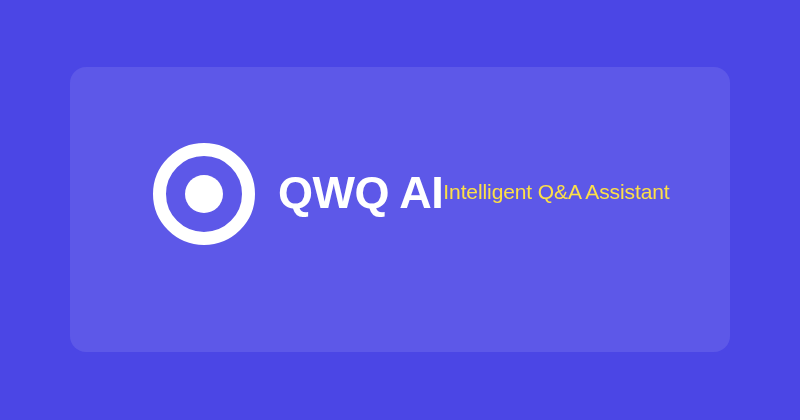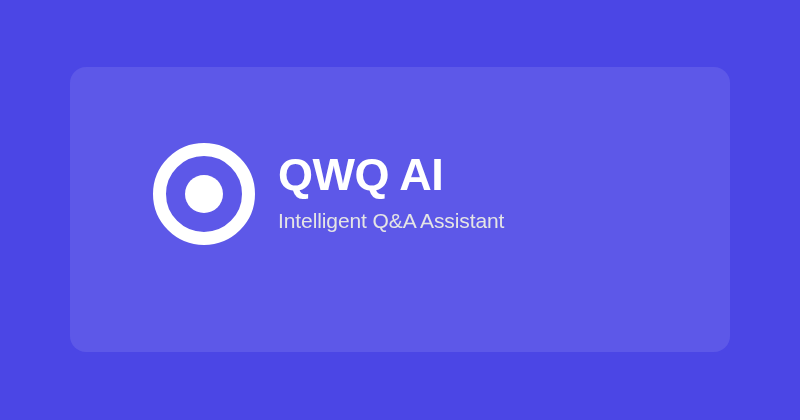--- a/index.html
+++ b/index.html
@@ -48,36 +48,36 @@
   #brand-logo {
     width: 102px;
     height: 102px;
     flex: 0 0 auto;
     display: block;
   }
 
   
   #brand-text {
     display: flex;
-    flex-direction: column;
+    flex-direction: row;
     justify-content: flex-end;
     padding-bottom: 2px;
   }
 
   #brand-title {
     color: #ffffff;
     font-size: 45px;
     font-weight: bold;
     line-height: 1.04;
     letter-spacing: -0.5px;
     white-space: nowrap;
   }
 
   #brand-subtitle {
-    color: #e5e5e5;
+    color: #fde047;
     font-size: 21px;
     font-weight: normal;
     line-height: 1.25;
     letter-spacing: -0.1px;
     margin-top: 9px;
     white-space: nowrap;
   }
 </style>
 </head>
 <body>

